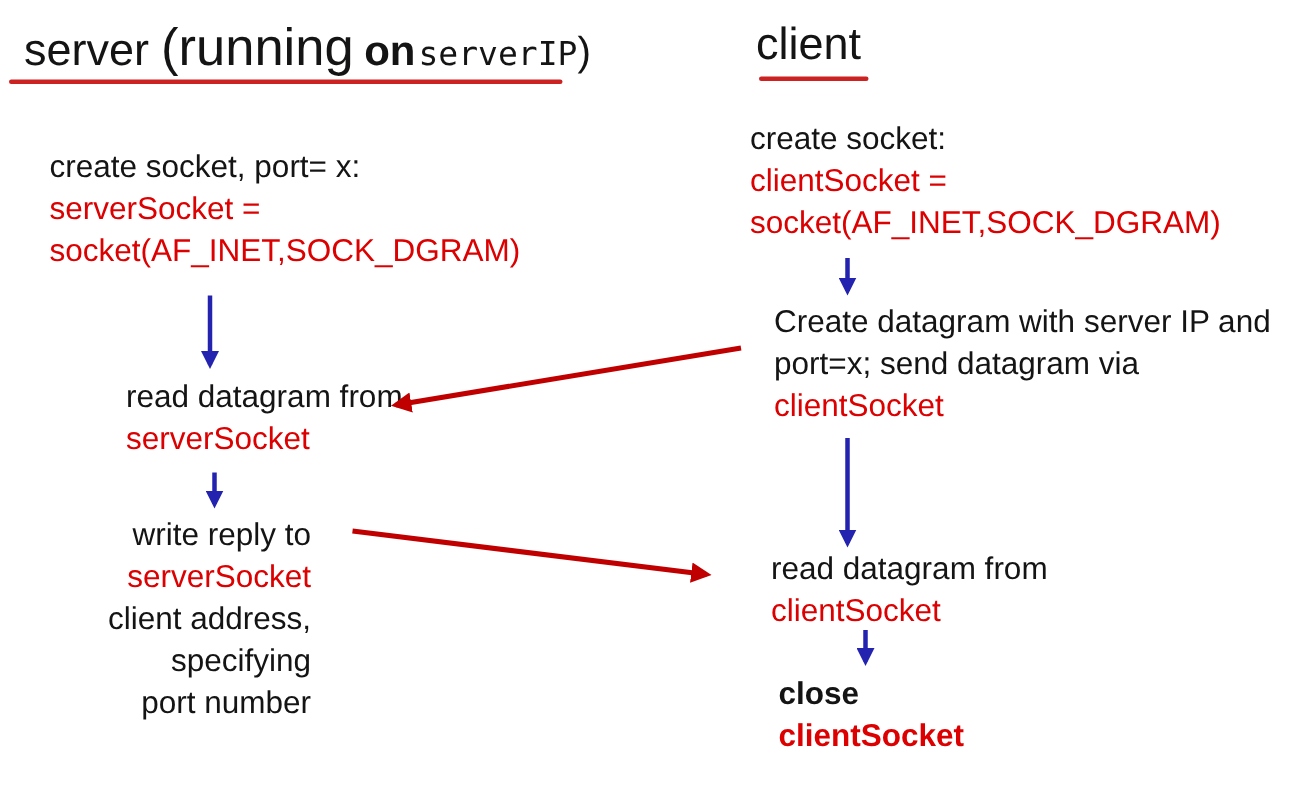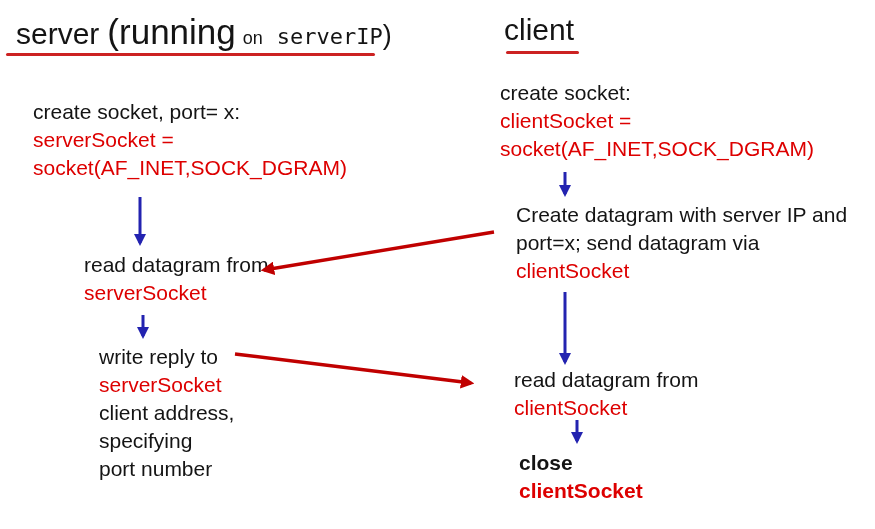--- a/index.html
+++ b/index.html
@@ -19,32 +19,32 @@
     font-family:"Liberation Sans",sans-serif;
     color:var(--black-text,#141414);
   }
   
   .title{position:absolute;white-space:nowrap;color:var(--black-text,#141414);}
   .server-title{left:16px;top:12px;}
   .client-title{left:504px;top:13px;font-size:30px;}
   .t-main{font-size:30px;margin-right:8px;}
   .t-paren{font-size:35px;margin-right:7px;}
   .t-paren-close{font-size:27px;}
-  .t-small{font-size:18px;margin-right:14px;}
+  .t-small{font-size:28px;margin-right:2px;font-weight:bold;}
   .t-code{font-family:"DejaVu Sans Mono",monospace;font-size:22px;}
   .underline{position:absolute;height:3px;background:var(--underline,#cc2222);border-radius:2px;}
   .server-underline{left:6px;top:53px;width:369px;}
   .client-underline{left:506px;top:51px;width:73px;}
   
   .block{position:absolute;white-space:nowrap;}
   .line{font-size:21px;line-height:28px;color:var(--black-text,#141414);}
   .line.red{color:var(--red-text,#dd0000);}
   .blk-server-create{left:33px;top:98px;}
   .blk-server-read{left:84px;top:251px;}
-  .blk-server-write{left:99px;top:343px;}
+  .blk-server-write{left:72px;top:343px;text-align:right;}
   .blk-client-create{left:500px;top:79px;}
   .blk-client-send{left:516px;top:201px;}
   .blk-client-read{left:514px;top:366px;}
   .blk-client-close{left:519px;top:449px;font-weight:bold;}
   
   .arrow-layer{position:absolute;left:0;top:0;width:875px;height:529px;pointer-events:none;}
 </style>
 </head>
 <body>
 

